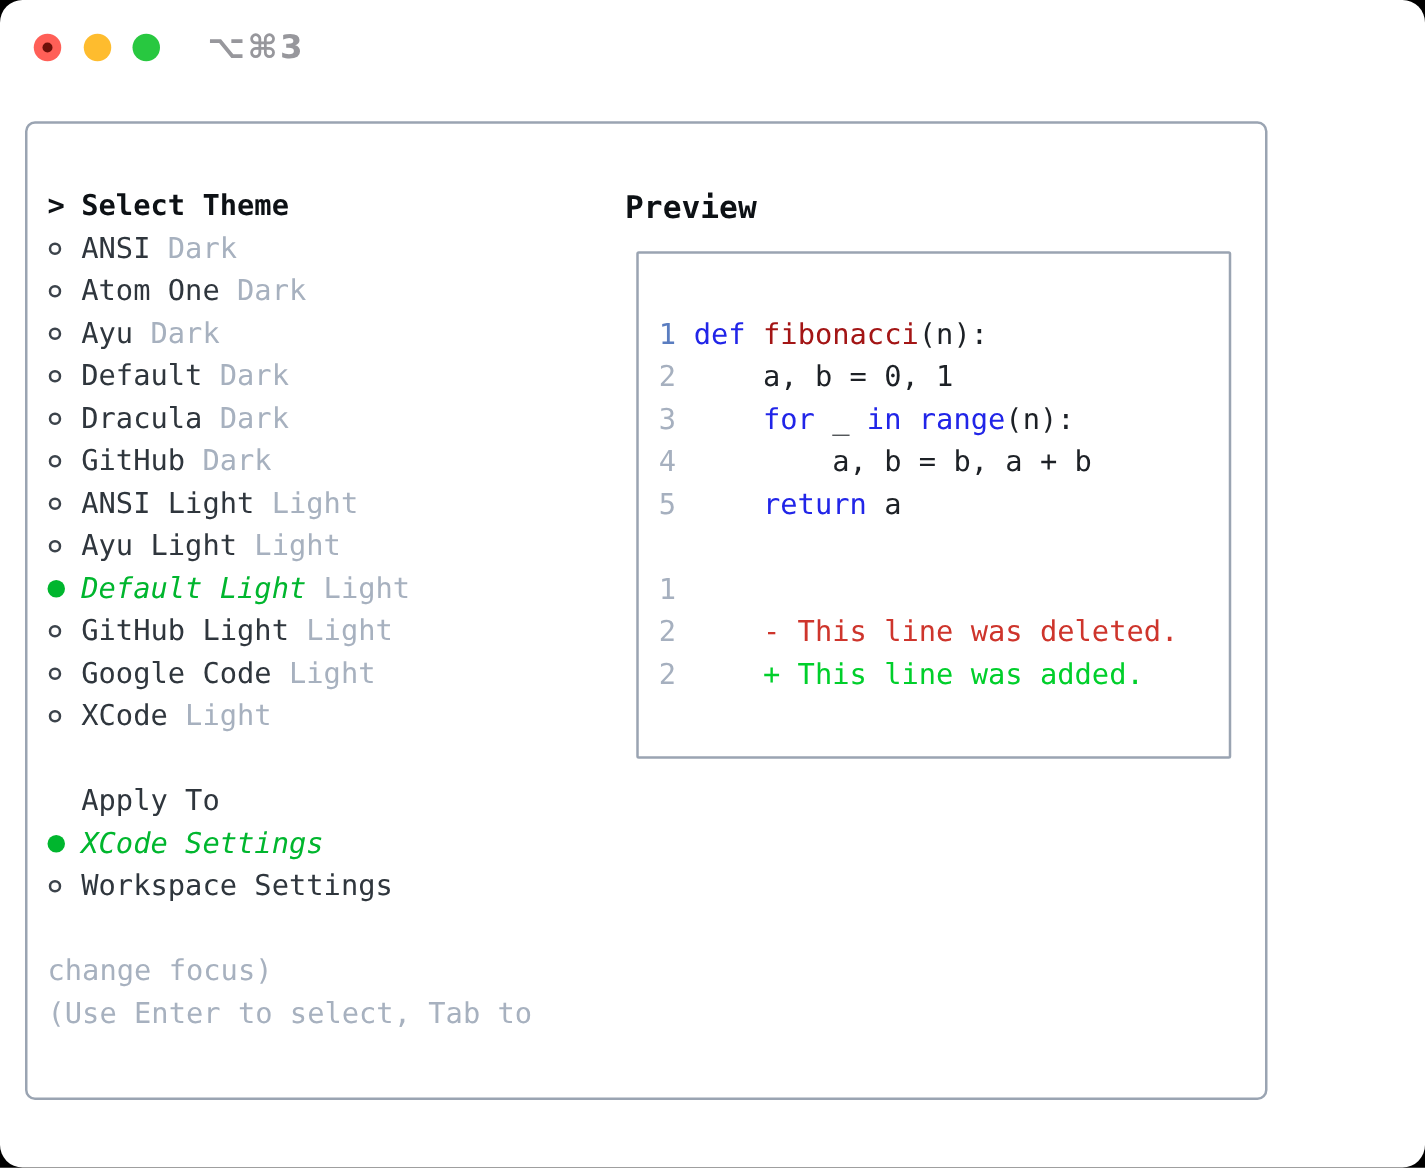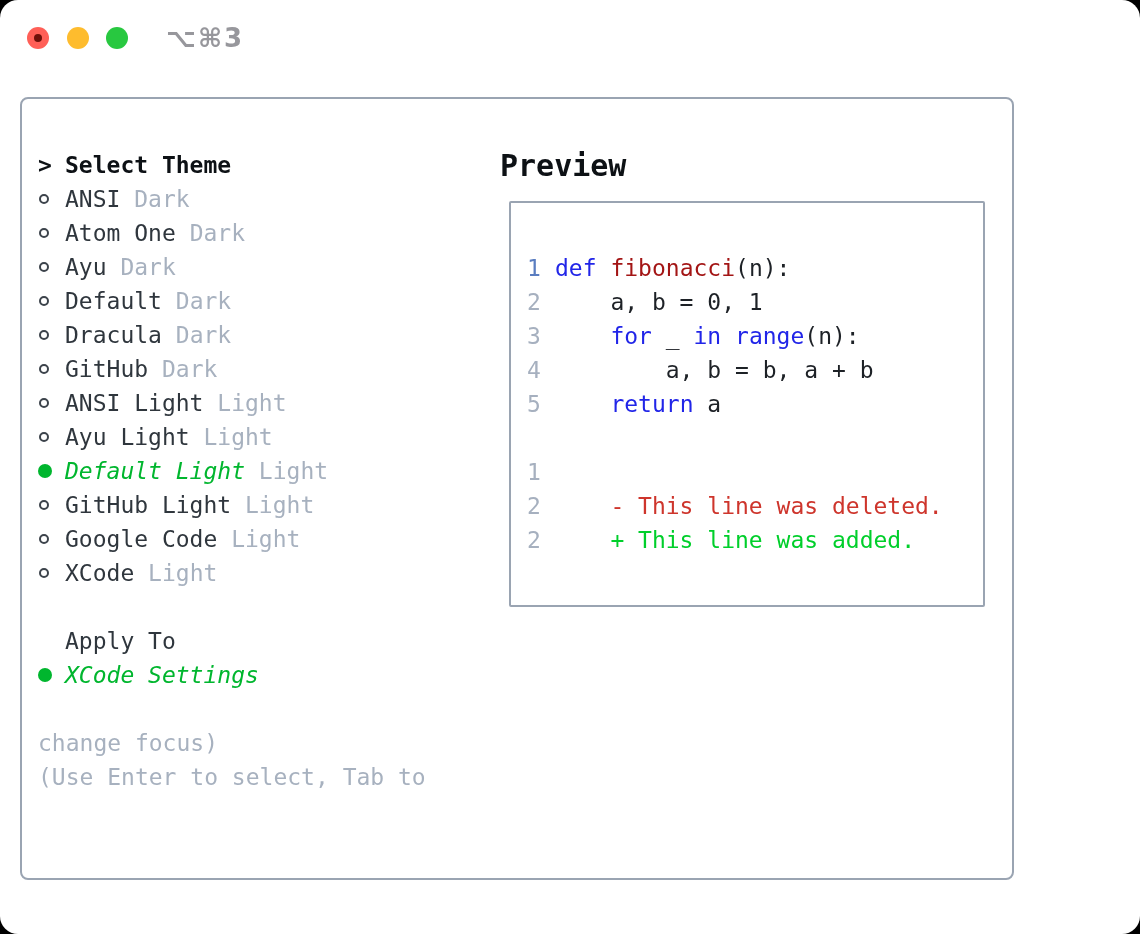--- a/index.html
+++ b/index.html
@@ -49,21 +49,21 @@
   .radio.sel{width:14px;height:14px;border:none;background:var(--green-list);margin-left:0;}
   .theme-name{color:var(--text);}
   .variant{color:var(--muted);}
   .row.selected .theme-name{color:var(--green-list);font-style:italic;}
   .apply-block{margin-top:34px;}
   .help-block{margin-top:34px;}
   .help-line{height:34px;display:flex;align-items:center;white-space:pre;font-size:23px;color:var(--muted);}
 
   
   .preview-title{position:absolute;left:478px;top:49px;height:34px;display:flex;align-items:center;
-    font-size:30px;font-weight:700;color:#0d1115;}
+    font-size:25px;font-weight:700;color:#0d1115;}
   .preview-box{position:absolute;left:487px;top:102px;width:476px;height:406px;
     border:2px solid var(--border);border-radius:2px;background:#fff;padding:48px 8px 0 16px;overflow:hidden;}
   .pline{height:34px;display:flex;align-items:center;white-space:pre;font-size:23px;color:var(--code-text);}
   .lnum{width:28px;flex:none;color:var(--lnum);}
   .lnum.active{color:var(--lnum-active);}
   .seg.kw{color:var(--kw-blue);}
   .seg.fn{color:var(--fn-red);}
   .seg.ctx{color:var(--ctx-gray);}
   .seg.del{color:var(--red-del);}
   .seg.add{color:var(--green-diff);text-align:center;}
@@ -102,20 +102,21 @@
           <div class="row"><span class="rprefix"><span class="radio"></span></span><span class="theme-name">Google Code</span><span class="variant"> Light</span></div>
           <div class="row"><span class="rprefix"><span class="radio"></span></span><span class="theme-name">XCode</span><span class="variant"> Light</span></div>
         </div>
 
       <div class="apply-block">
         <div class="row">
           <span class="rprefix"></span><span>Apply To</span>
         </div>
         <div id="apply-list">
             <div class="row selected"><span class="rprefix"><span class="radio sel"></span></span><span class="theme-name">XCode Settings</span></div>
+            <div class="row"><span class="rprefix"><span class="radio"></span></span><span class="theme-name">Workspace Settings</span></div>
           </div>
       </div>
 
       <div class="help-block" id="help-block">
           <div class="help-line">change focus)</div>
           <div class="help-line">(Use Enter to select, Tab to</div>
         </div>
     </div>
 
     <div class="preview-title">Preview</div>

